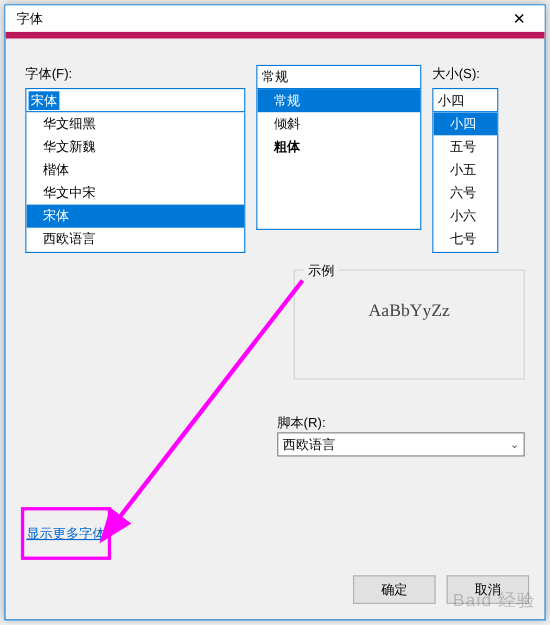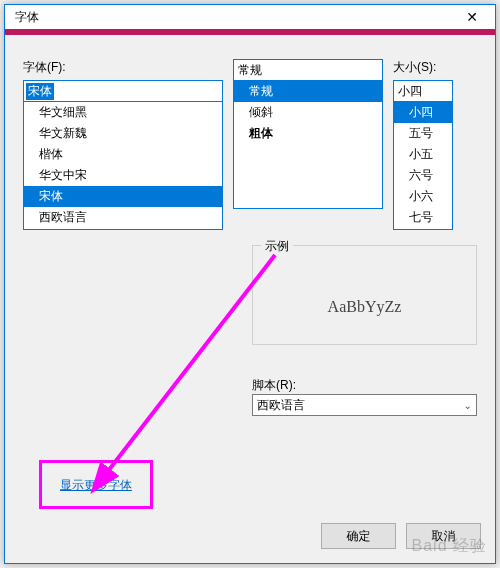--- a/index.html
+++ b/index.html
@@ -19,27 +19,27 @@
 .sel-wrap { position: relative; }
 .sel-wrap .textinput { width: 100%; }
 .sel-text { position: absolute; left: 3px; top: 3px; font-size: 12px; background: #0078d7; color: #fff; padding: 0 2px; pointer-events: none; }
 .listbox { border: 1px solid #0078d7; border-top: none; background: #fff; height: 128px; overflow: hidden; font-size: 12px; }
 .listbox .item { padding: 2px 15px; cursor: pointer; white-space: nowrap; }
 .listbox .item.selected { background: #0078d7; color: #fff; }
 .style-italic { }
 .style-bold { font-weight: bold; }
 .style-bolditalic { font-weight: bold; font-style: italic; }
 .sample-box { position: absolute; right: 18px; top: 210px; width: 225px; }
-.fieldset { border: 1px solid #d0d0d0; padding: 28px 10px; position: relative; height: 100px; display: flex; align-items: flex-end; justify-content: center; }
+.fieldset { border: 1px solid #d0d0d0; padding: 28px 10px; position: relative; height: 100px; display: flex; align-items: flex-start; justify-content: center; margin-left: 15px; }
 .legend { position: absolute; top: -8px; left: 8px; background: #f0f0f0; padding: 0 4px; font-size: 12px; }
 .sample-text { font-family: SimSun, serif; font-size: 16px; color: #444; }
 .script-box { position: absolute; right: 18px; top: 340px; width: 225px; }
 .dropdown { width: 100%; height: 22px; border: 1px solid #7a7a7a; background: #fff; font-size: 12px; padding: 2px 4px; display: flex; align-items: center; justify-content: space-between; cursor: pointer; }
 .chev { font-size: 10px; color: #555; }
-.link-box { position: absolute; left: 14px; bottom: 54px; border: 3px solid #ff00ff; padding: 12px 18px; margin-left: 20px; }
+.link-box { position: absolute; left: 14px; bottom: 54px; border: 3px solid #ff00ff; padding: 12px 2px; }
 .link { color: #0066cc; font-size: 12px; text-decoration: underline; cursor: pointer; }
 .buttons { position: absolute; right: 14px; bottom: 14px; display: flex; gap: 10px; border-radius: 12px; }
 .btn { width: 75px; height: 26px; border: 1px solid #adadad; background: #e1e1e1; font-size: 12px; cursor: pointer; display: flex; align-items: center; justify-content: center; }
 .arrow { position: absolute; pointer-events: none; }
 .watermark { position: absolute; right: 8px; bottom: 6px; color: #737373; font-size: 16px; opacity: 0.4; letter-spacing: 1px; }
 </style>
 </head>
 <body>
 
 <div class="dialog">

